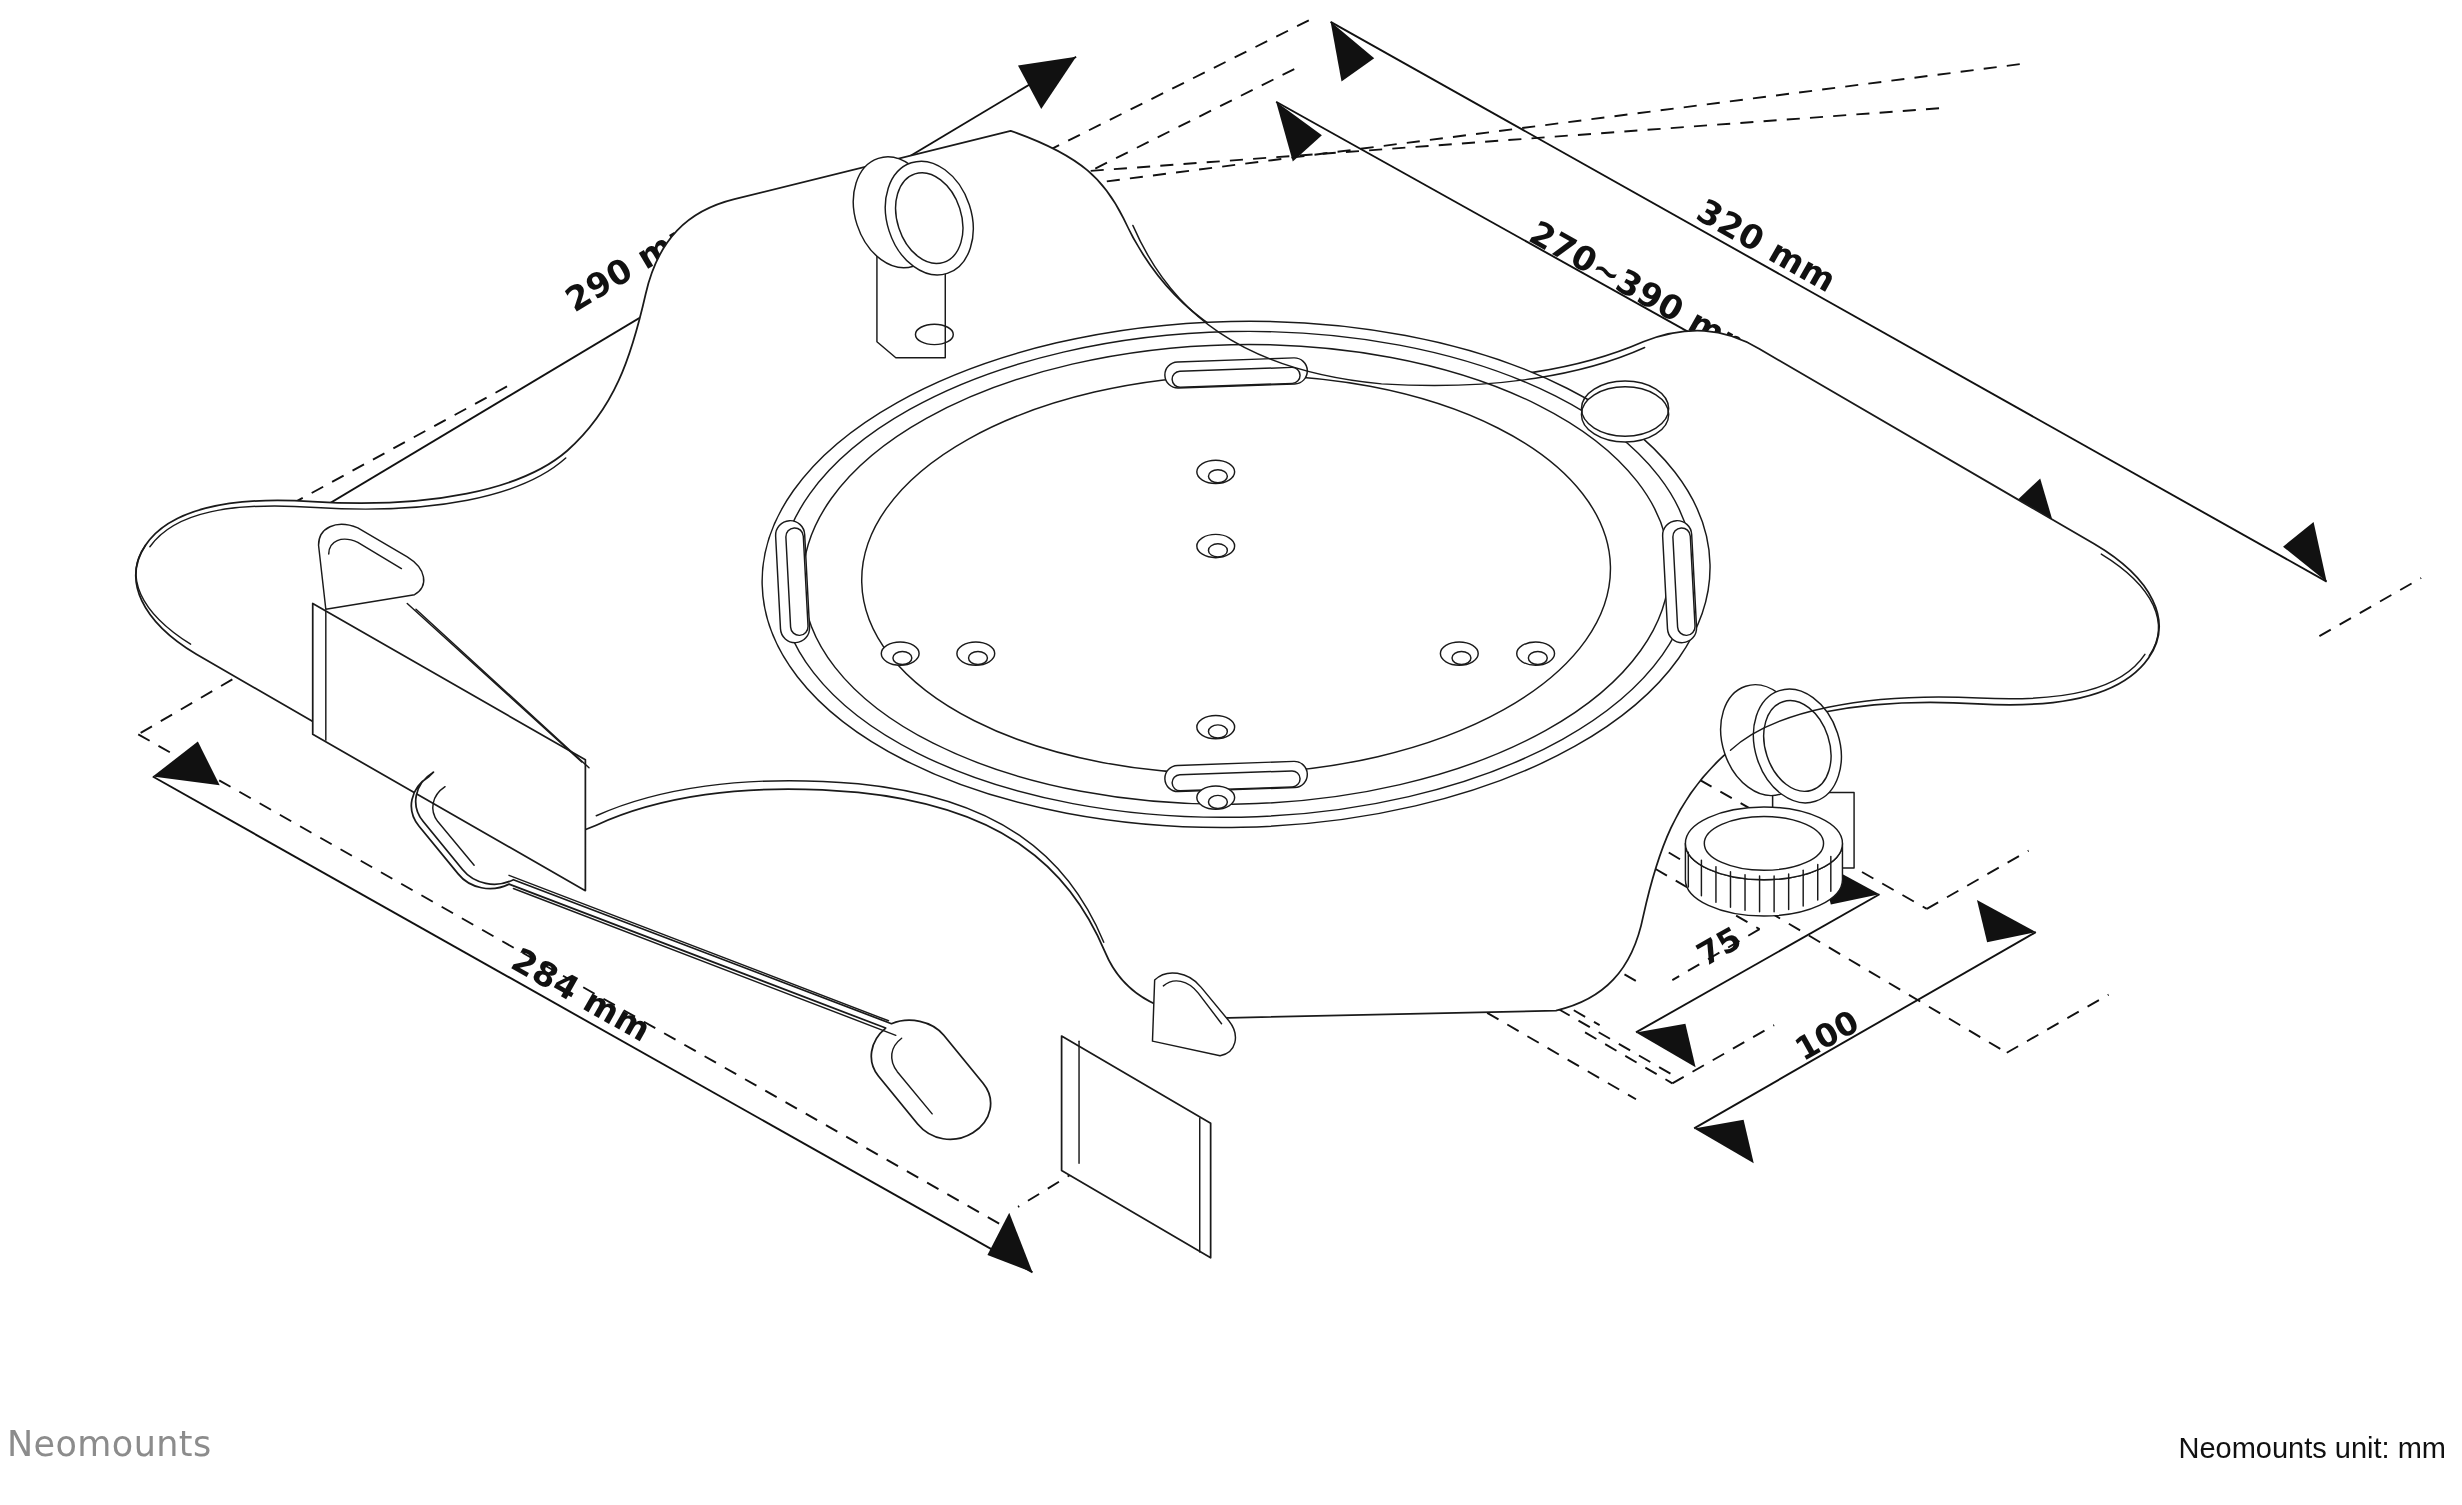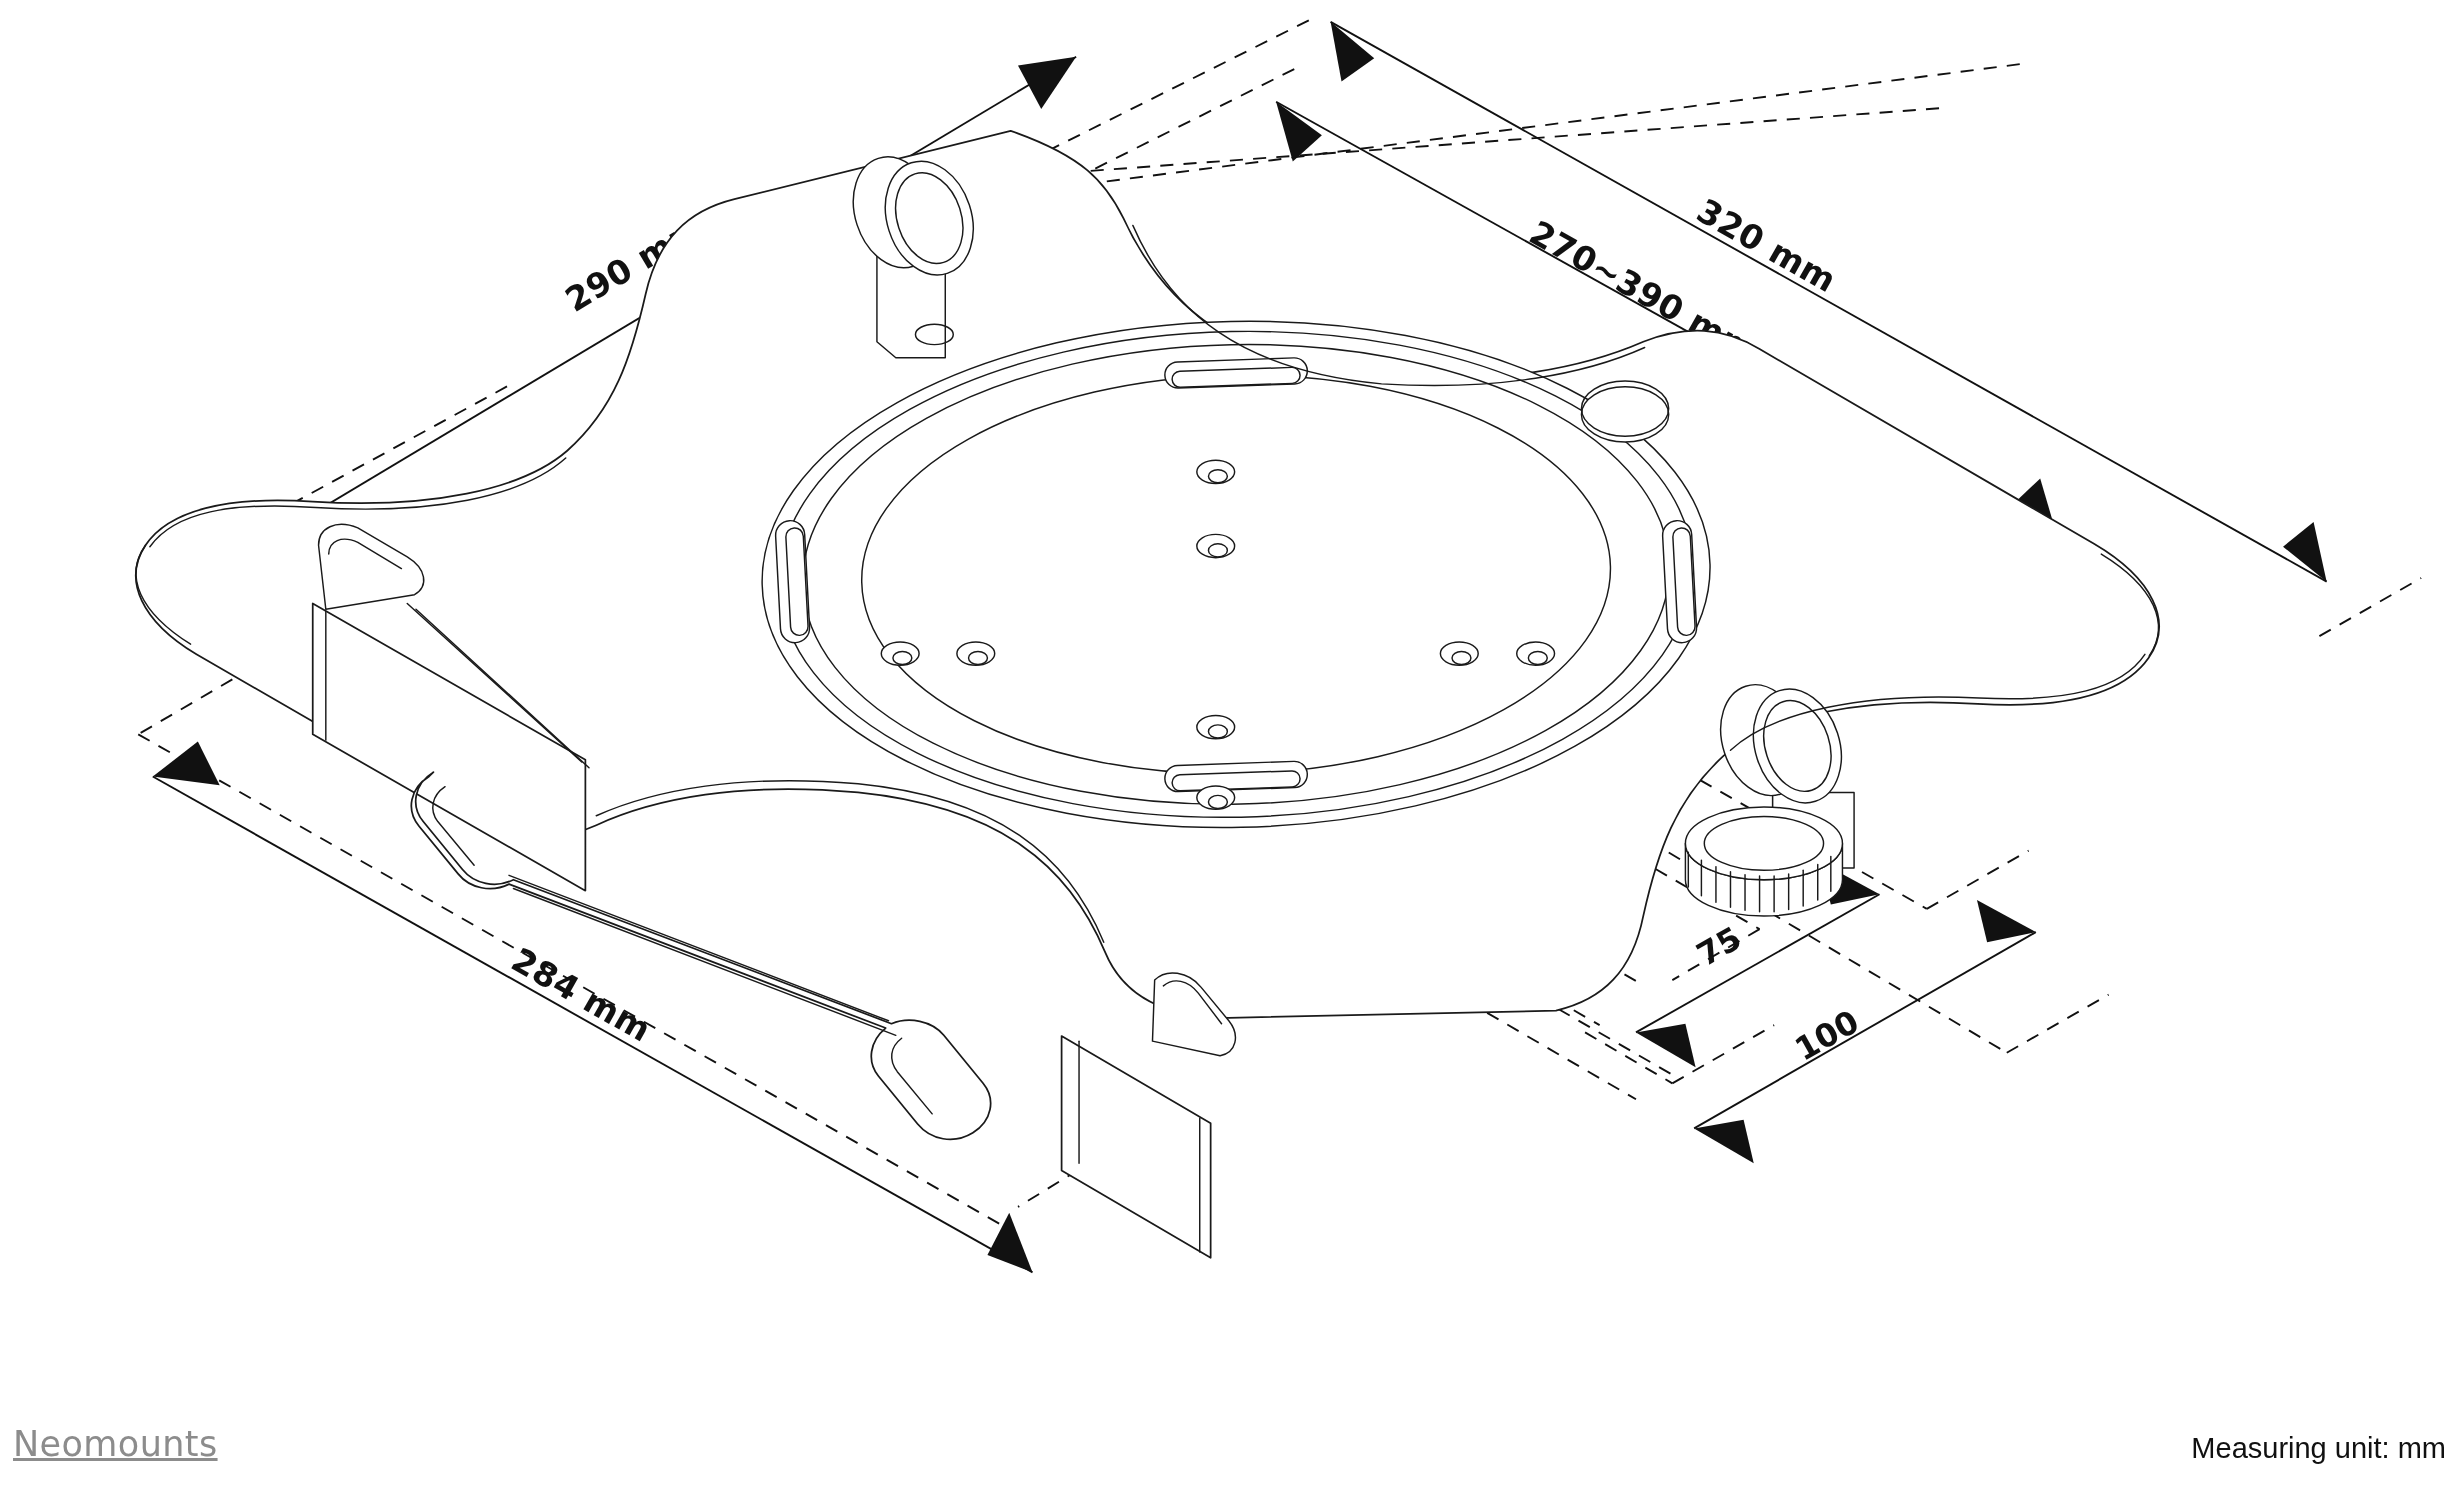--- a/index.html
+++ b/index.html
@@ -21,24 +21,24 @@
     font-family:"DejaVu Sans", sans-serif;
     font-size:46px;font-weight:700;fill:#111111;
     letter-spacing:0.5px;
   }
   .dim-text-sm{
     font-family:"DejaVu Sans", sans-serif;
     font-size:44px;font-weight:700;fill:#111111;
   }
 
   #brand-logo{
-    position:absolute;left:13px;top:1427px;
+    position:absolute;left:7px;top:1427px;
     font-family:"DejaVu Sans", sans-serif;
     font-size:35px;font-weight:400;color:#8c8c8c;
-    letter-spacing:0.4px;white-space:nowrap;line-height:1;text-decoration:underline;
+    letter-spacing:0.4px;white-space:nowrap;line-height:1;
   }
   #unit-note{
     position:absolute;right:16px;top:1434px;
     font-family:"Liberation Sans", sans-serif;
     font-size:29px;font-weight:400;color:#111111;
     white-space:nowrap;line-height:1;
   }
 </style>
 </head>
 <body>
@@ -293,16 +293,16 @@
       <path class="part-line-thin" d="M 820 1122 C 900 1086 1020 1064 1180 1078 C 1372 1097 1468 1176 1518 1296"></path>
 
       <path class="part-line-thin" d="M 2262 478 C 2182 514 2062 538 1900 528 C 1708 510 1610 430 1558 310"></path>
       <path class="part-line-thin" d="M 2380 1032 C 2438 978 2566 952 2722 960 C 2842 966 2918 948 2950 900"></path>
       <path class="part-line-thin" d="M 206 752 C 240 704 318 690 434 698 C 592 708 718 684 778 630"></path>
     </g>
 
   </svg>
 
   <div id="brand-logo">Neomounts</div>
-  <div id="unit-note">Measuring unit: mm</div>
+  <div id="unit-note">Neomounts unit: mm</div>
 
 </div>
 
 
 </body></html>

